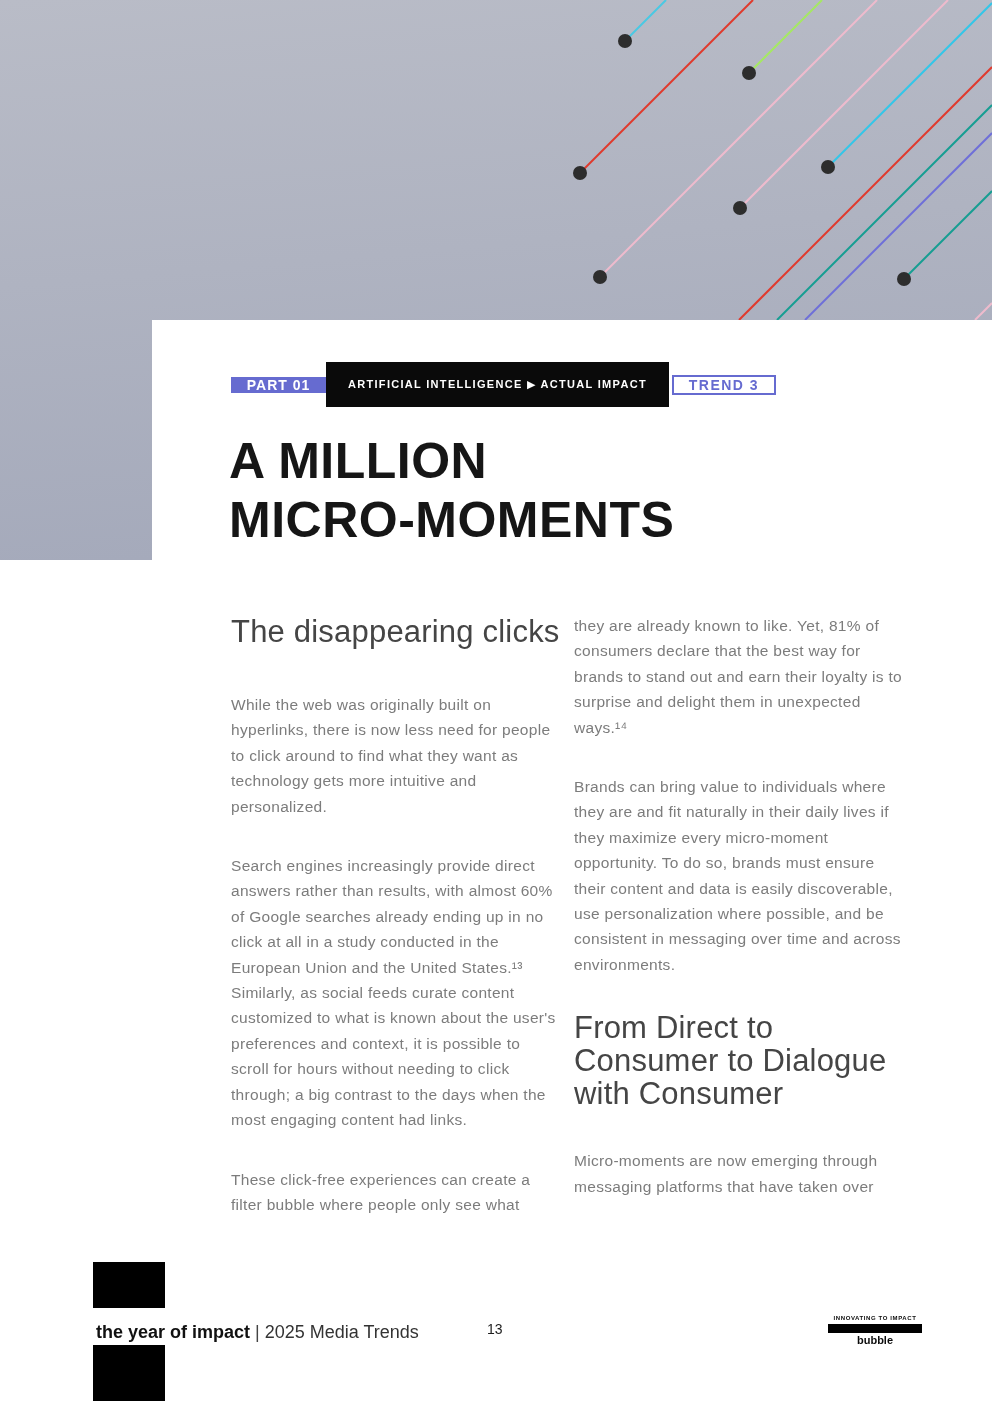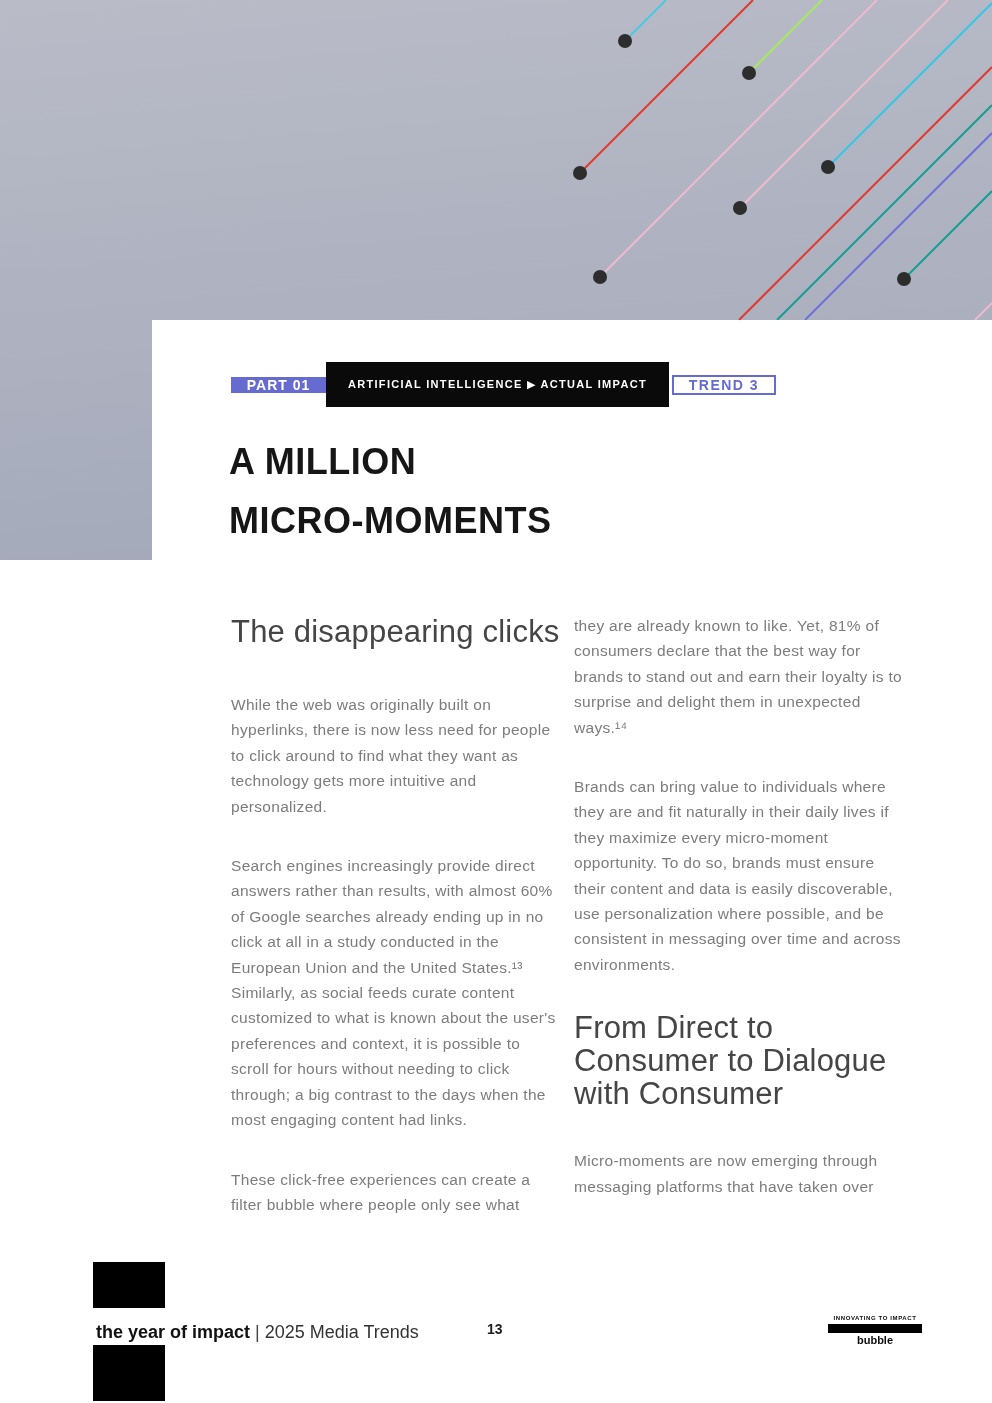--- a/index.html
+++ b/index.html
@@ -40,21 +40,21 @@
     white-space:nowrap;
   }
   .badge-trend{
     margin-left:3px;width:104px;background:#fff;
     border:2px solid var(--accent);color:var(--accent);
     display:flex;align-items:center;justify-content:center;
     font-size:14px;font-weight:700;letter-spacing:1.5px;
   }
   .page-title{
     position:absolute;left:229px;top:432px;
-    font-size:36px;line-height:59px;font-weight:700;
+    font-size:50px;line-height:59px;font-weight:700;
     color:var(--title-color);letter-spacing:0.5px;
   }
   .col{position:absolute;}
   .col-left{left:231px;top:615px;width:330px;}
   .col-right{left:574px;top:613px;width:336px;}
   .section-heading{
     font-size:31px;line-height:33px;font-weight:400;
     color:var(--heading-color);letter-spacing:0.2px;
     margin:0 0 44px 0;
   }
@@ -68,21 +68,21 @@
   .footer-rect-bottom{top:1345px;height:56px;}
   .footer-line{
     position:absolute;left:96px;top:1322px;font-size:18px;
     color:var(--footer-color);white-space:nowrap;
   }
   .footer-line .brand-bold{font-weight:700;color:#111;}
   .footer-line .sep{margin:0 5px;color:#444;font-weight:400;}
   .footer-line .brand-rest{color:#333;}
   .page-num{
     position:absolute;left:487px;top:1321px;
-    font-size:14px;font-weight:700;color:#1c1c1c;
+    font-size:14px;font-weight:400;color:#1c1c1c;
   }
   .dentsu{
     position:absolute;left:828px;top:1315px;width:94px;text-align:center;
   }
   .dentsu-tagline{
     font-size:6px;font-weight:700;letter-spacing:0.6px;color:#0c0c0c;
     white-space:nowrap;line-height:7px;
   }
   .dentsu-bar{height:9px;background:#000;margin:2px 0 1px 0;}
   .dentsu-name{font-size:11px;font-weight:700;color:#0c0c0c;line-height:12px;}

